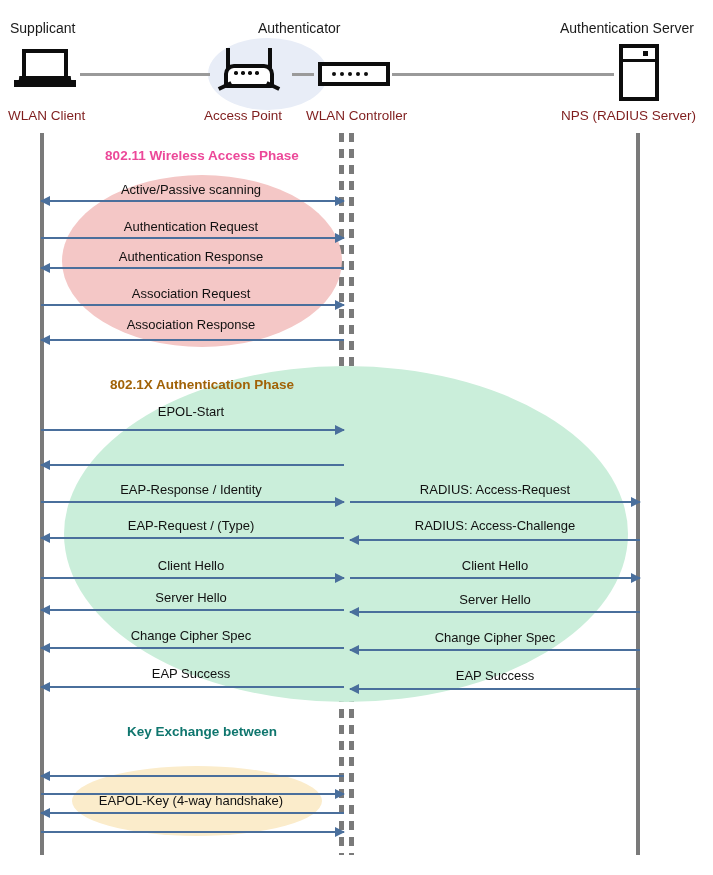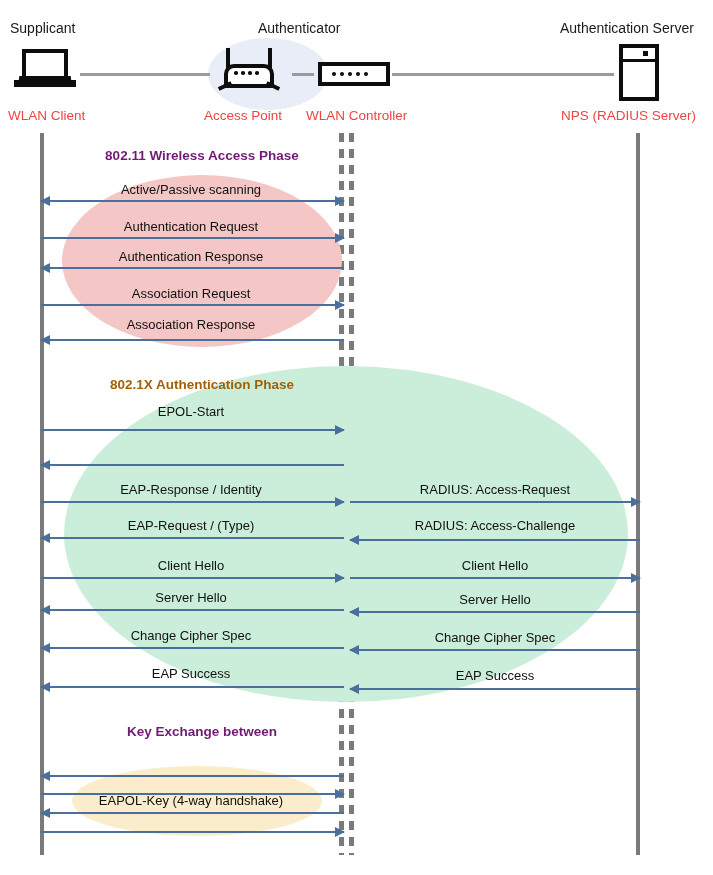--- a/index.html
+++ b/index.html
@@ -1,21 +1,21 @@
 <!DOCTYPE html>
 <html><head>
 <meta charset="utf-8">
 <style>
   html,body{margin:0;padding:0;background:#fff;}
   body{font-family:"Liberation Sans","DejaVu Sans",sans-serif;}
   #page{position:relative;width:713px;height:875px;background:#ffffff;overflow:hidden;}
 
   
   .role-title{position:absolute;font-size:14px;color:#1a1a1a;white-space:nowrap;}
-  .node-label{position:absolute;font-size:13.5px;color:#ef4444;white-space:nowrap;}
+  .node-label{position:absolute;font-size:13.5px;color:#7f1d1d;white-space:nowrap;}
 
   .auth-ellipse{position:absolute;background:#e8edf7;border-radius:50%;}
 
   .hwire{position:absolute;height:3px;background:#9a9a9a;}
 
   
   .icon{position:absolute;}
   .laptop-screen{position:absolute;border:4px solid #0d0d0d;background:#fff;}
   .laptop-base{position:absolute;background:#0d0d0d;}
   .ap-body{position:absolute;border:4px solid #0d0d0d;background:#fff;border-radius:10px 10px 3px 3px;}
@@ -101,21 +101,21 @@
   <div class="node-label" style="left:204px;top:108px;">Access Point</div>
   <div class="node-label" style="left:306px;top:108px;">WLAN Controller</div>
   <div class="node-label" style="left:561px;top:108px;">NPS (RADIUS Server)</div>
 
   <div class="lifeline" style="left:40px;top:133px;height:722px;"></div>
   <div class="lifeline-dash" style="left:339px;top:133px;height:722px;"></div>
   <div class="lifeline-dash" style="left:349px;top:133px;height:722px;"></div>
   <div class="lifeline" style="left:636px;top:133px;height:722px;"></div>
 
   <div class="blob blob-red" style="left:62px;top:175px;width:280px;height:172px;"></div>
-  <div class="phase-label" style="left:62px;top:146px;width:280px;color:#701a75;">802.11 Wireless Access Phase</div>
+  <div class="phase-label" style="left:62px;top:146px;width:280px;color:#ec4899;">802.11 Wireless Access Phase</div>
 
   <div class="msg" style="left:41px;top:182px;width:300px;">Active/Passive scanning</div>
   <div class="arrow" style="left:41px;top:200px;width:303px;">
       <span class="head left"></span>
     </div>
   <div class="arrow" style="left:41px;top:200px;width:303px;">
       <span class="head right"></span>
     </div>
 
   <div class="msg" style="left:41px;top:219px;width:300px;">Authentication Request</div>
@@ -204,21 +204,21 @@
   <div class="arrow" style="left:41px;top:686px;width:303px;">
       <span class="head left"></span>
     </div>
 
   <div class="msg" style="left:350px;top:668px;width:290px;">EAP Success</div>
   <div class="arrow" style="left:350px;top:688px;width:290px;">
       <span class="head left"></span>
     </div>
 
   <div class="blob blob-orange" style="left:72px;top:766px;width:250px;height:70px;"></div>
-  <div class="phase-label" style="left:62px;top:722px;width:280px;color:#701a75;">Key Exchange between</div>
+  <div class="phase-label" style="left:62px;top:722px;width:280px;color:#0f766e;">Key Exchange between</div>
 
   <div class="arrow" style="left:41px;top:775px;width:303px;">
       <span class="head left"></span>
     </div>
   <div class="arrow" style="left:41px;top:793px;width:303px;">
       <span class="head right"></span>
     </div>
 
   <div class="msg" style="left:41px;top:793px;width:300px;">EAPOL-Key (4-way handshake)</div>
   <div class="arrow" style="left:41px;top:812px;width:303px;">

